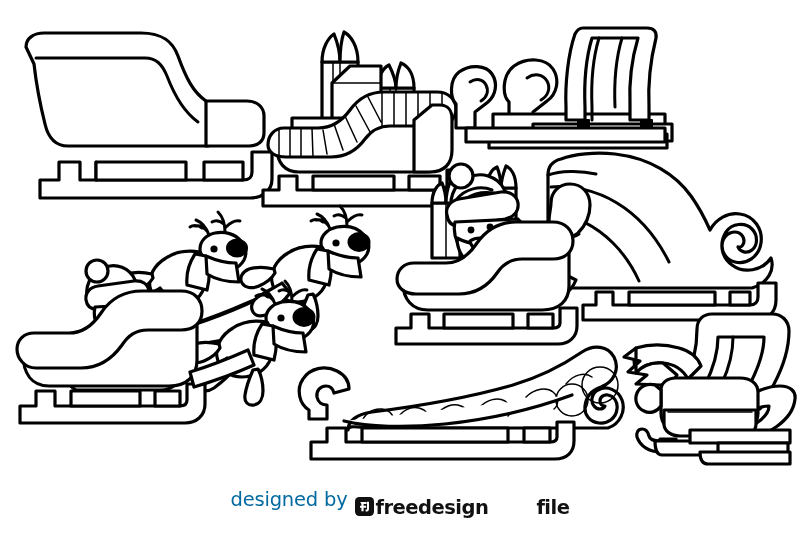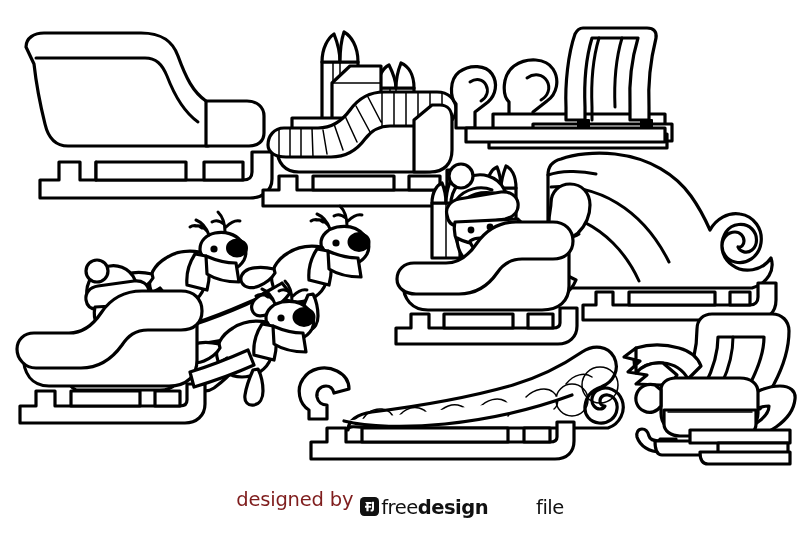--- a/index.html
+++ b/index.html
@@ -33,34 +33,34 @@
     width: 800px;
     display: flex;
     align-items: center;
     justify-content: center;
     gap: 7px;
   }
   .footer-text {
     font-family: "DejaVu Sans", sans-serif;
     font-size: 19.5px;
     letter-spacing: -0.2px;
-    color: #7f1d1d;
+    color: #0369a1;
     font-weight: 400;
   }
   .brand {
     font-family: "DejaVu Sans", sans-serif;
     font-size: 19.5px;
     color: #111111;
     letter-spacing: -0.5px;
     display: inline-flex;
     align-items: baseline;
   }
-  .brand .b-free { font-weight: 400; }
+  .brand .b-free { font-weight: 700; }
   .brand .b-design { font-weight: 700; margin-top: 16px; }
-  .brand .b-file { font-weight: 400; padding-left: 48px; }
+  .brand .b-file { font-weight: 700; padding-left: 48px; }
   .logo-mark {
     display: inline-block;
     width: 19px;
     height: 19px;
     margin-right: 2px;
     position: relative;
     top: 2px;
   }
 </style>
 </head>

